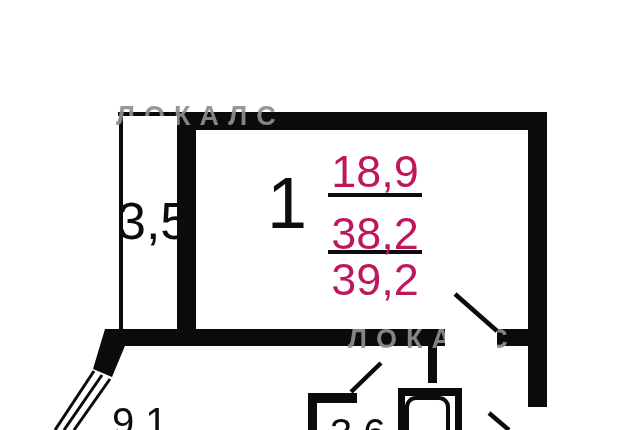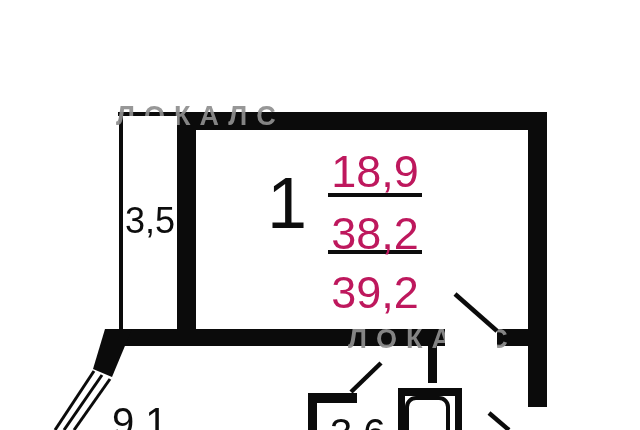--- a/index.html
+++ b/index.html
@@ -9,28 +9,28 @@
   }
   #plan-svg,#overlay-svg{position:absolute;left:0;top:0;z-index:1;}
   #overlay-svg{z-index:5;}
   .watermark{
     position:absolute;z-index:2;color:#8f8f8f;font-weight:bold;
     font-size:27px;line-height:27px;letter-spacing:9px;white-space:nowrap;
     opacity:.92;user-select:none;
   }
   .patch{position:absolute;background:#ffffff;z-index:3;}
   .lbl{position:absolute;z-index:4;color:#0d0d0d;white-space:nowrap;}
-  .lbl-balcony{left:117px;top:201px;font-size:36px;line-height:40px;margin-left:8px;}
+  .lbl-balcony{left:117px;top:201px;font-size:52px;line-height:40px;}
   .lbl-roomnum{left:262px;top:170px;width:50px;font-size:72px;line-height:66px;text-align:center;}
   .areas{position:absolute;z-index:4;left:328px;top:151px;width:94px;text-align:center;color:#be185d;}
   .area-line{font-size:45px;}
   .area-line.u{border-bottom:4px solid #0d0d0d;}
   .a1{height:42px;line-height:42px;}
   .a2{height:39px;line-height:46px;margin-top:14px;}
-  .a3{height:42px;line-height:52px;margin-top:13px;}
+  .a3{height:42px;line-height:52px;}
   .lbl-kitchen{left:112px;top:402px;font-size:40px;line-height:40px;}
   .lbl-bath{left:330px;top:413px;font-size:40px;line-height:40px;}
 </style>
 </head>
 <body>
 
 <div id="stage">
 
   <svg id="plan-svg" width="640" height="430" viewBox="0 0 640 430">
     <g fill="#0b0b0b" stroke="none">

